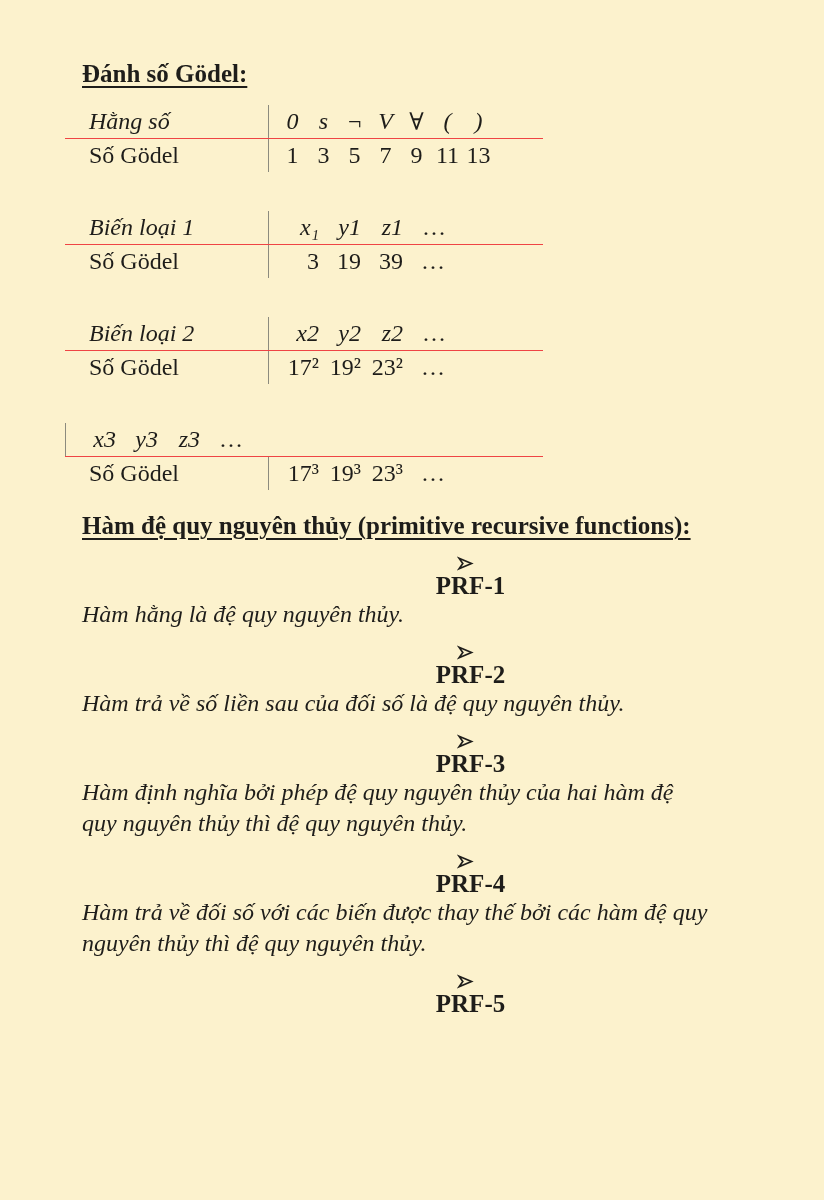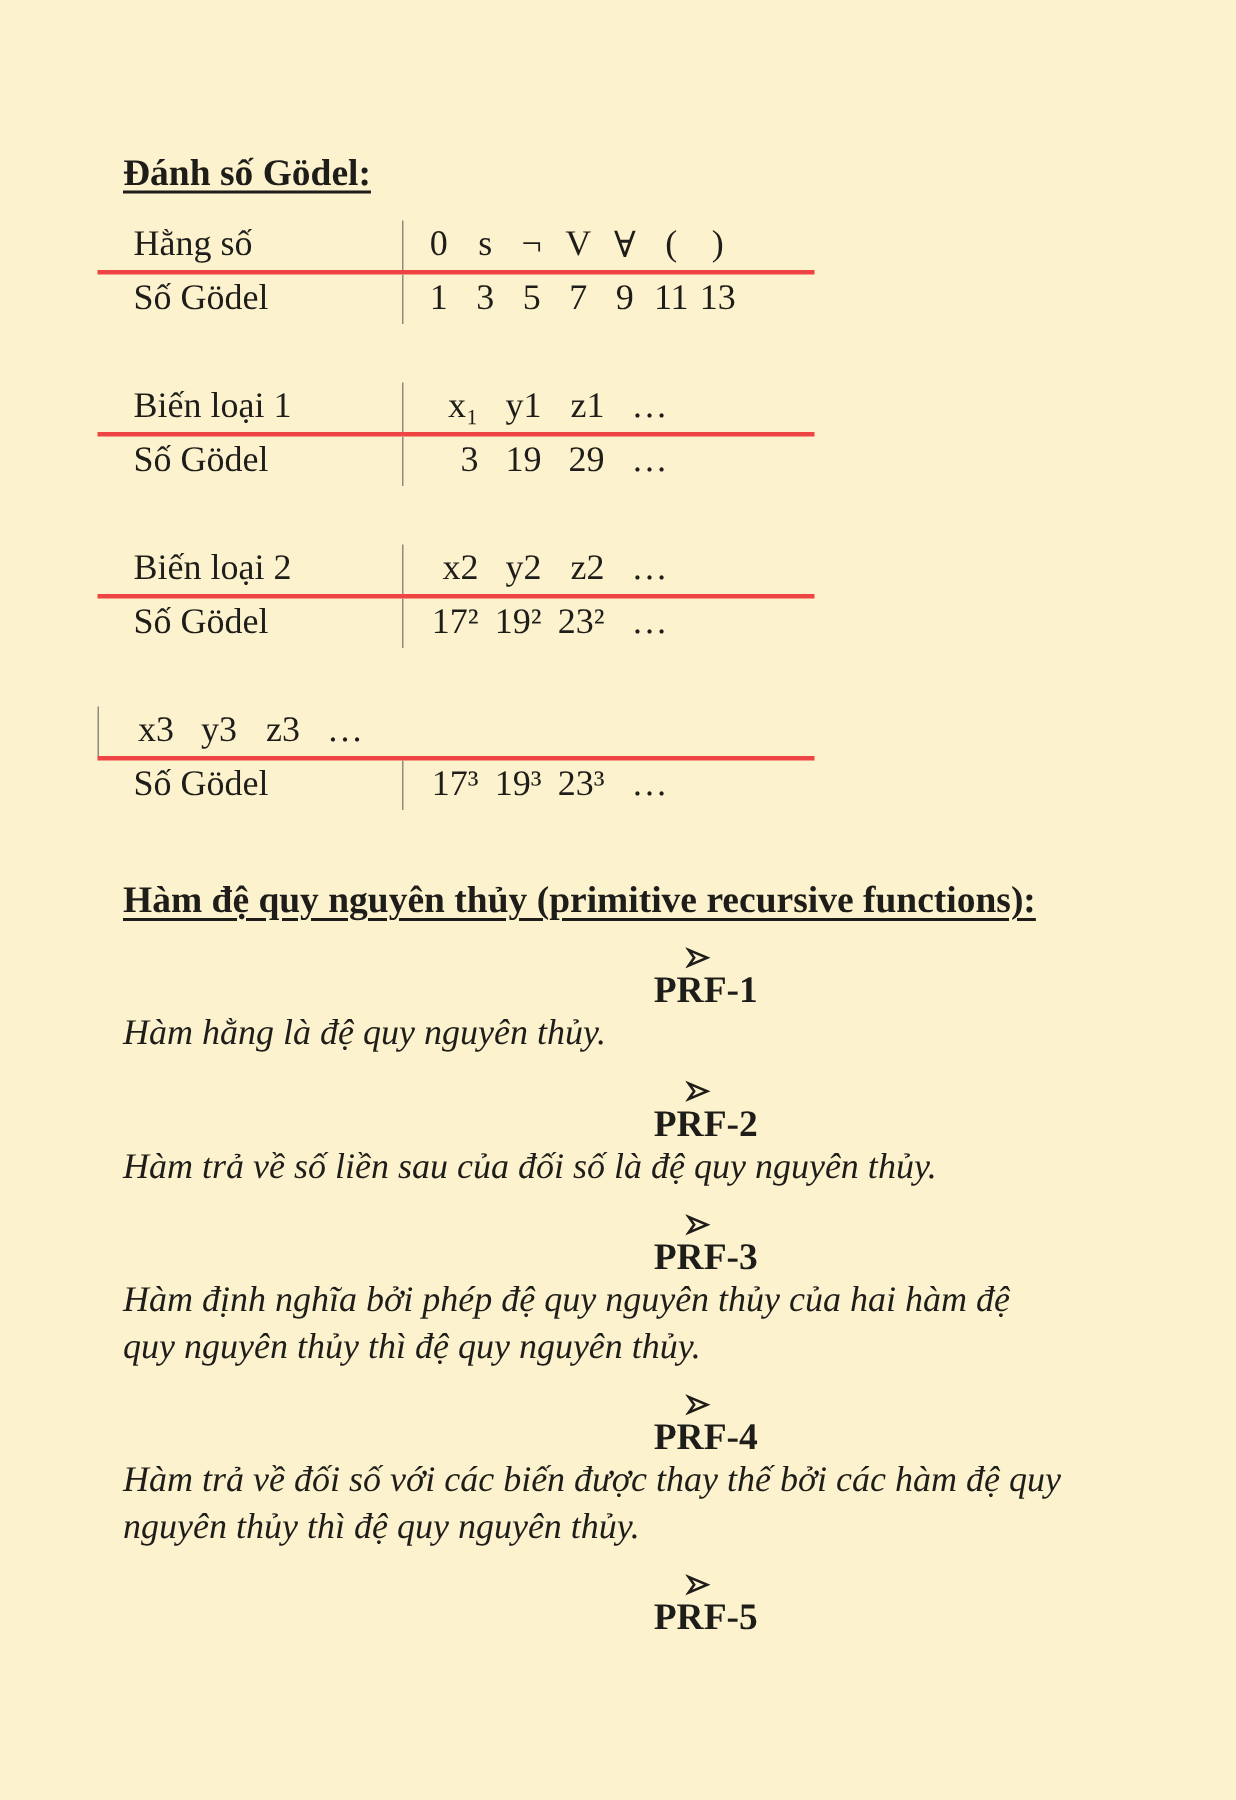--- a/index.html
+++ b/index.html
@@ -19,37 +19,37 @@
   }
   .section-title {
     margin: 0 60px 0 82px;
     font-size: 25px;
     font-weight: bold;
     text-decoration: underline;
     text-underline-offset: 4px;
     text-decoration-thickness: 2px;
     line-height: 30px;
   }
-  .title-1 { padding-top: 101px; }
-  .title-2 { margin-top: 46px; }
+  .title-1 { padding-top: 59px; }
+  .title-2 { margin-top: 21px; }
 
   .tables { margin-top: 16px; }
   .gtable {
     margin-left: 65px;
     width: 478px;
     margin-bottom: 39px;
   }
   .gtable:last-child { margin-bottom: 0; }
   .trow {
     display: flex;
     align-items: center;
     height: 33px;
     font-size: 24px;
   }
-  .trow.first { border-bottom: 3px solid #ef4444; }
+  .trow.first { border-bottom: 1px solid #ef4444; font-style: italic; }
   .tlabel {
     width: 203px;
     box-sizing: border-box;
     padding-left: 24px;
     flex: none;
   }
   .tvalues {
     flex: 1;
     display: flex;
     align-items: center;
@@ -138,21 +138,21 @@
             <span class="cell">y1</span>
             <span class="cell">z1</span>
             <span class="cell">…</span>
           </span>
         </div>
         <div class="trow">
           <span class="tlabel">Số Gödel</span>
           <span class="tvalues">
             <span class="cell">3</span>
             <span class="cell">19</span>
-            <span class="cell">29</span>
+            <span class="cell">39</span>
             <span class="cell">…</span>
           </span>
         </div>
       </div>
       <div class="gtable wide">
         <div class="trow first">
           <span class="tlabel">Biến loại 2</span>
           <span class="tvalues">
             <span class="cell">x2</span>
             <span class="cell">y2</span>

